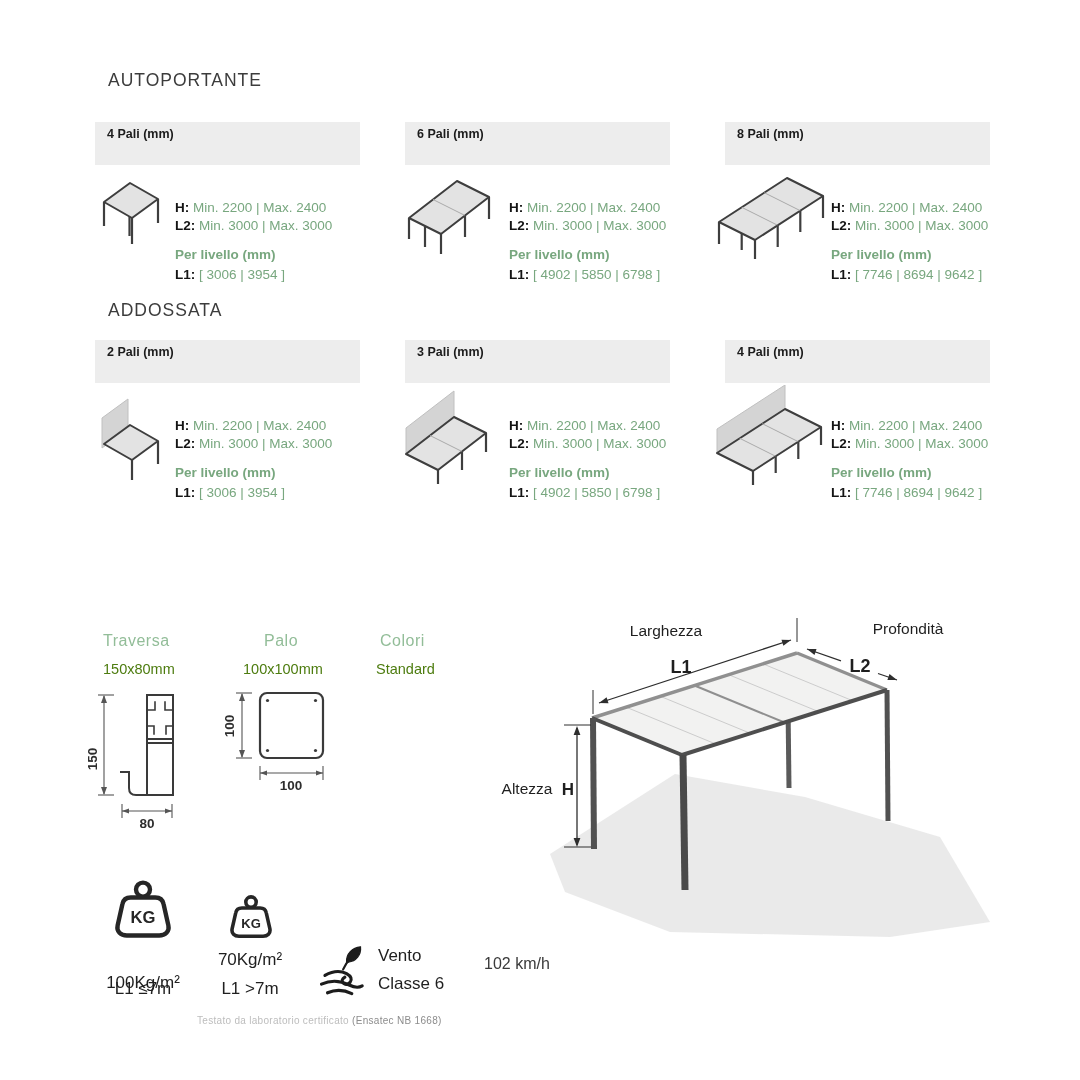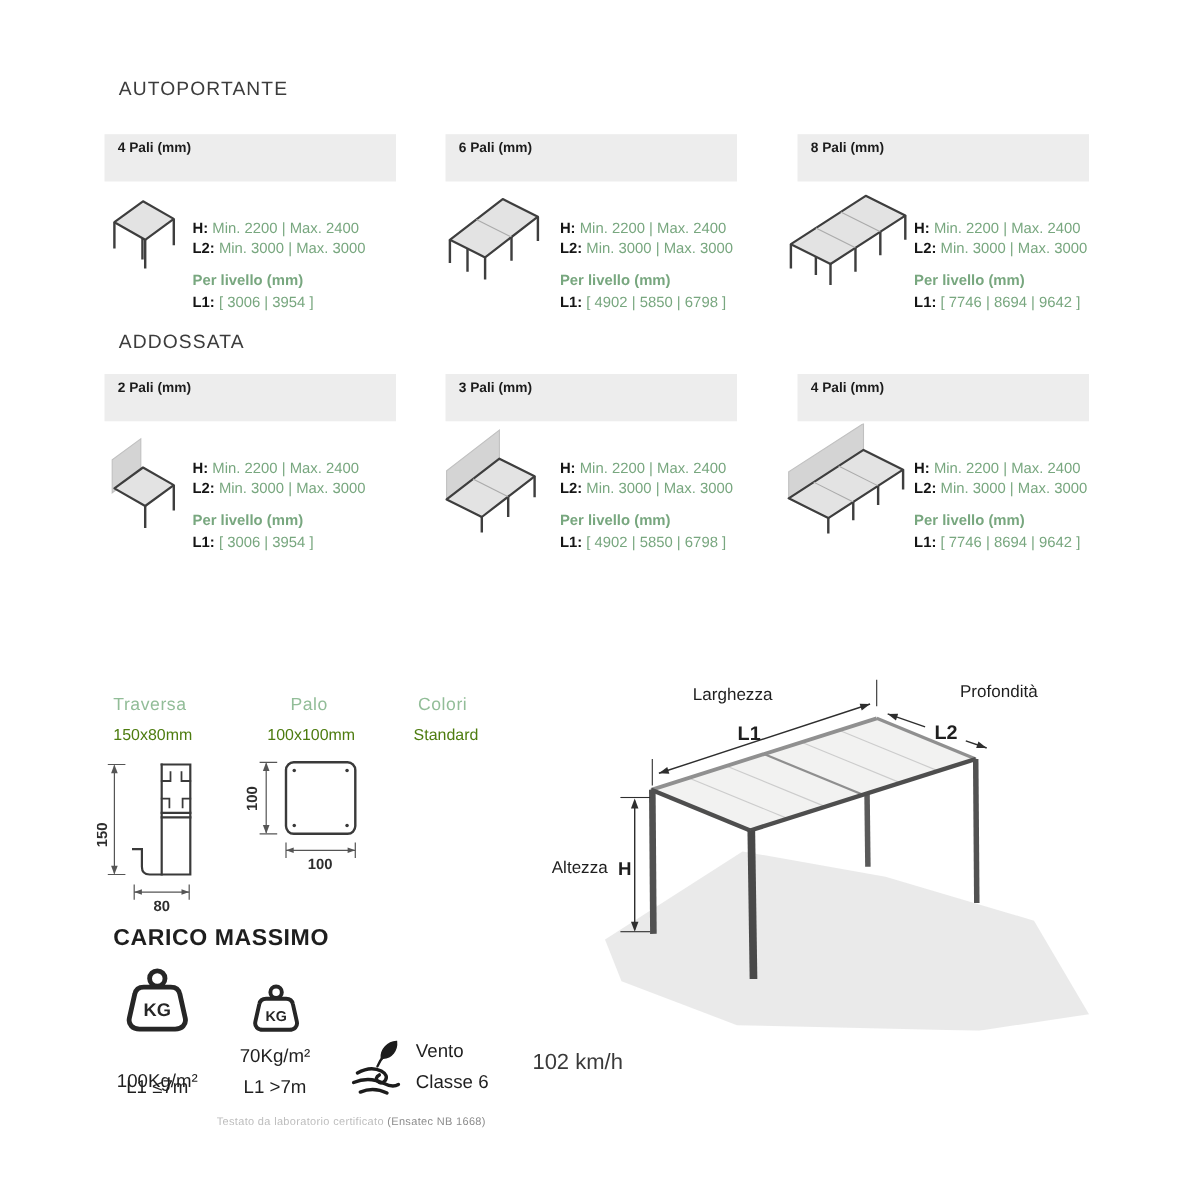--- a/index.html
+++ b/index.html
@@ -21,21 +21,21 @@
   .grn{color:var(--green);}
   .perliv{margin-top:12px;margin-bottom:2px;font-weight:bold;color:var(--green);}
 
   .big-title{position:absolute;font-size:21px;font-weight:800;letter-spacing:.5px;color:#1E1E1E;}
   .feat-label{position:absolute;font-size:16px;color:var(--green-light);letter-spacing:.5px;}
   .feat-value{position:absolute;font-size:14.5px;font-weight:500;color:#4d7c0f;}
 
   .load-value{position:absolute;font-size:17px;color:#1f1f1f;text-align:center;width:120px;}
   .load-cond{position:absolute;font-size:17px;color:#1f1f1f;text-align:center;width:120px;}
   .vento-line{position:absolute;font-size:17px;color:#1f1f1f;}
-  .speed{position:absolute;font-size:20px;color:#3a3a3a;}
+  .speed{position:absolute;font-size:16px;color:#3a3a3a;}
 
   .footer{position:absolute;left:197px;top:1015px;font-size:10px;letter-spacing:.3px;}
   .footer .lt{color:#BDBDBD;}
   .footer .dk{color:#8C8C8C;}
 
   .logo-box{position:absolute;left:757px;top:887px;width:323px;height:128px;background:var(--logo);
             border-radius:38px 0 0 38px;display:flex;align-items:center;padding-left:74px;
             box-sizing:border-box;z-index:5;}
   .logo-text{color:#fff;font-size:45px;font-weight:700;letter-spacing:2.5px;}
 
@@ -289,21 +289,20 @@
       <line x1="107" y1="136" x2="107" y2="253" stroke="#2E2E2E" stroke-width="1.3"></line>
       <polygon points="107,134 103.6,143 110.4,143" fill="#2E2E2E"></polygon>
       <polygon points="107,255 103.6,246 110.4,246" fill="#2E2E2E"></polygon>
       <line x1="94" y1="133" x2="121" y2="133" stroke="#2E2E2E" stroke-width="1"></line>
       <line x1="94" y1="255" x2="121" y2="255" stroke="#2E2E2E" stroke-width="1"></line>
       <text x="57" y="202" text-anchor="middle" font-size="15.5" fill="#1f1f1f">Altezza</text>
       <text x="98" y="203" text-anchor="middle" font-size="17" font-weight="700" fill="#1f1f1f">H</text>
     </svg>
   </div>
 
-  <div class="big-title" style="left:103px;top:841px;">CARICO MASSIMO</div>
 
   <div class="abs" style="left:108px;top:876px;">
     <svg width="70" height="70" viewBox="0 0 80 72">
       <circle cx="40" cy="11.5" r="8" fill="none" stroke="#262626" stroke-width="5"></circle>
       <path d="M26,20.5 h28 c5,0 8.5,2.5 9.5,7.5 l5.5,24.5 c1.5,7 -3.5,11.5 -10.5,11.5 H21.5 c-7,0 -12,-4.5 -10.5,-11.5 l5.5,-24.5 c1,-5 4.5,-7.5 9.5,-7.5 z" fill="#ffffff" stroke="#262626" stroke-width="5" stroke-linejoin="round"></path>
       <text x="40" y="50" text-anchor="middle" font-size="19" font-weight="bold" fill="#262626">KG</text>
     </svg>
   </div>
   <div class="abs" style="left:225px;top:892px;">
     <svg width="52" height="52" viewBox="0 0 80 72">

